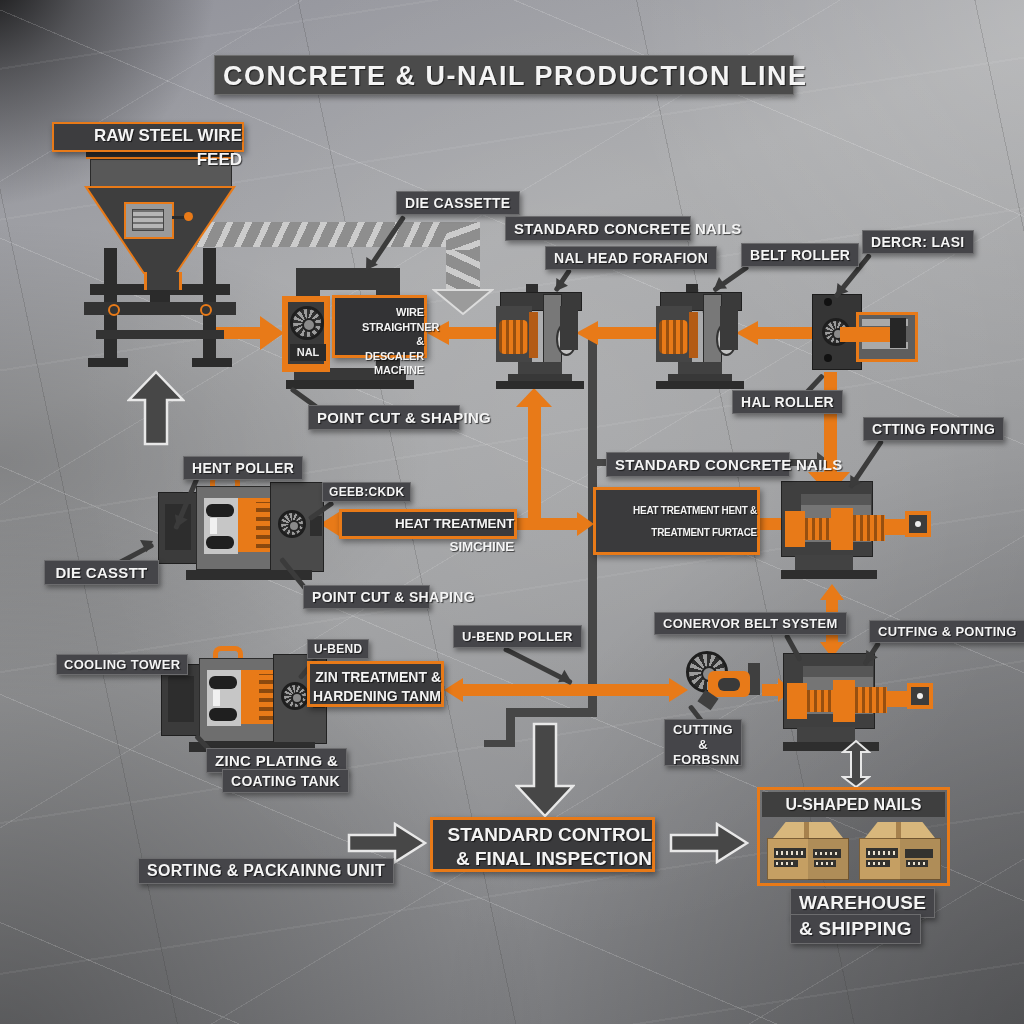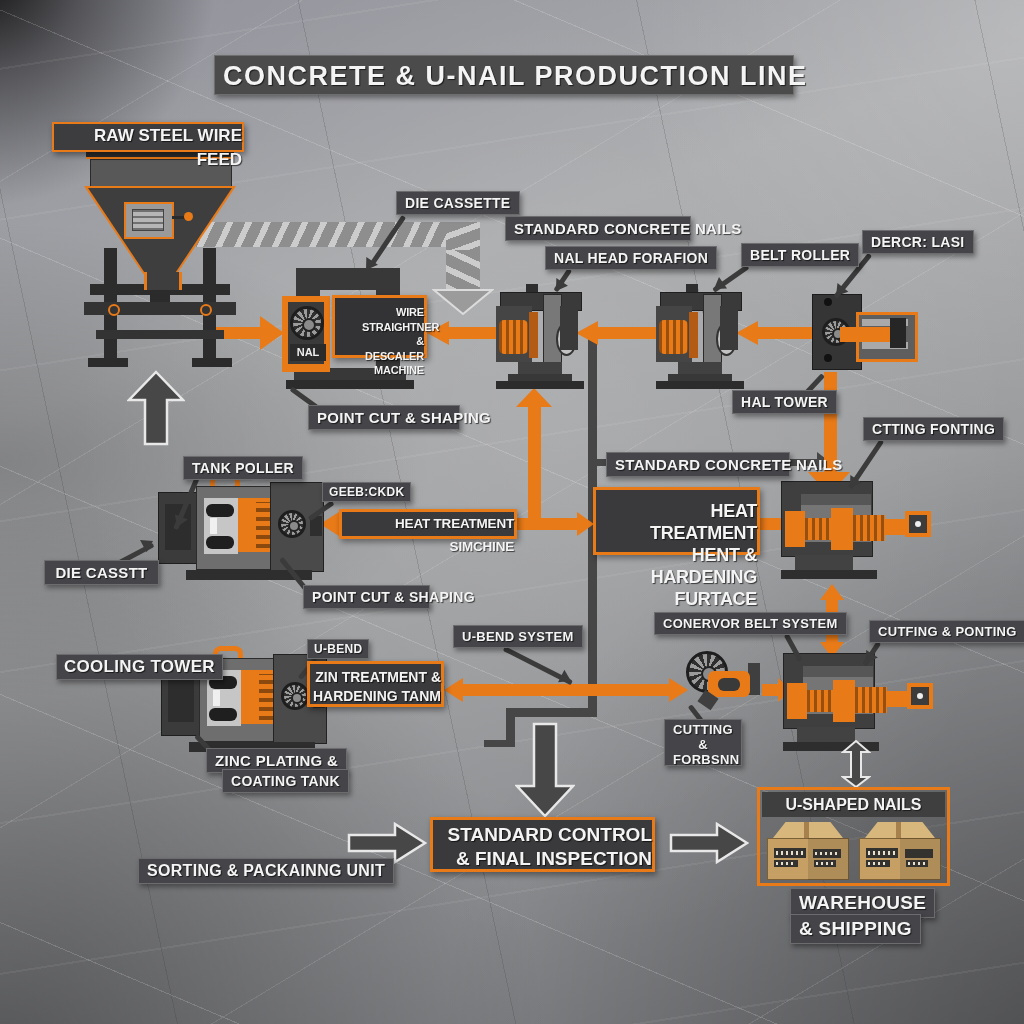--- a/index.html
+++ b/index.html
@@ -307,38 +307,38 @@
   <div class="lbl" style="left:505px;top:216px;width:186px;font-size:15px;text-align:center;"><span>STANDARD CONCRETE NAILS</span></div>
   <div class="lbl" style="left:545px;top:246px;font-size:14px;"><span>NAL HEAD FORAFION</span></div>
   <div class="lbl" style="left:741px;top:243px;font-size:14px;"><span>BELT ROLLER</span></div>
   <div class="lbl" style="left:862px;top:230px;font-size:14px;"><span>DERCR: LASI</span></div>
   <div class="obox" style="left:332px;top:295px;width:95px;height:63px;font-size:11px;line-height:14.5px;padding-top:7px;letter-spacing:-.2px;background:#333335;padding-left:27px;">
     <div>WIRE STRAIGHTNER</div>
     <div>&amp; DESCALER</div>
     <div>MACHINE</div>
   </div>
   <div class="lbl" style="left:308px;top:405px;width:152px;font-size:15px;text-align:center;"><span>POINT CUT &amp; SHAPING</span></div>
-  <div class="lbl" style="left:732px;top:390px;font-size:14px;"><span>HAL TOWER</span></div>
+  <div class="lbl" style="left:732px;top:390px;font-size:14px;"><span>HAL ROLLER</span></div>
   <div class="lbl" style="left:863px;top:417px;font-size:14px;"><span>CTTING FONTING</span></div>
-  <div class="lbl" style="left:183px;top:456px;font-size:14px;"><span>TANK POLLER</span></div>
+  <div class="lbl" style="left:183px;top:456px;font-size:14px;"><span>HENT POLLER</span></div>
   <div class="lbl" style="left:322px;top:482px;font-size:12px;padding:2px 6px;"><span>GEEB:CKDK</span></div>
   <div class="obox" style="left:339px;top:509px;width:178px;height:30px;font-size:13.5px;line-height:23px;letter-spacing:-.2px;background:#3a3a3c;">
     <span>HEAT TREATMENT SIMCHINE</span>
   </div>
   <div class="lbl" style="left:606px;top:452px;width:184px;font-size:15px;text-align:center;"><span>STANDARD CONCRETE NAILS</span></div>
-  <div class="obox" style="left:593px;top:487px;width:167px;height:68px;font-size:18px;line-height:22px;padding-top:10px;letter-spacing:-.3px;background:#3a3a3c;padding-left:32px;">
+  <div class="obox" style="left:593px;top:487px;width:167px;height:68px;font-size:10px;line-height:22px;padding-top:10px;letter-spacing:-.3px;background:#3a3a3c;padding-left:32px;">
     <div>HEAT TREATMENT HENT &amp;</div>
-    <div>HARDENING FURTACE</div>
+    <div>TREATMENT FURTACE</div>
   </div>
   <div class="lbl" style="left:44px;top:560px;width:115px;font-size:15px;text-align:center;"><span>DIE CASSTT</span></div>
   <div class="lbl" style="left:303px;top:585px;width:127px;font-size:14px;text-align:center;"><span>POINT CUT &amp; SHAPING</span></div>
-  <div class="lbl" style="left:453px;top:625px;font-size:13px;"><span>U-BEND SYSTEM</span></div>
+  <div class="lbl" style="left:453px;top:625px;font-size:13px;"><span>U-BEND POLLER</span></div>
   <div class="lbl" style="left:654px;top:612px;font-size:13px;"><span>CONERVOR BELT SYSTEM</span></div>
   <div class="lbl" style="left:869px;top:620px;font-size:13px;"><span>CUTFING &amp; PONTING</span></div>
-  <div class="lbl" style="left:56px;top:654px;font-size:17px;padding:2px 7px;"><span>COOLING TOWER</span></div>
+  <div class="lbl" style="left:56px;top:654px;font-size:13px;padding:2px 7px;"><span>COOLING TOWER</span></div>
   <div class="lbl" style="left:307px;top:639px;font-size:12px;padding:2px 6px;"><span>U-BEND</span></div>
   <div class="obox" style="left:307px;top:661px;width:137px;height:46px;font-size:14px;line-height:19px;padding-top:4px;background:#3a3a3c;">
     <div>ZIN TREATMENT &amp;</div>
     <div>HARDENING TANM</div>
   </div>
   <div class="lbl" style="left:664px;top:719px;width:78px;height:47px;font-size:13px;line-height:15px;text-align:center;padding-top:2px;">
     <div>CUTTING</div>
     <div>&amp;</div>
     <div>FORBSNN</div>
   </div>

